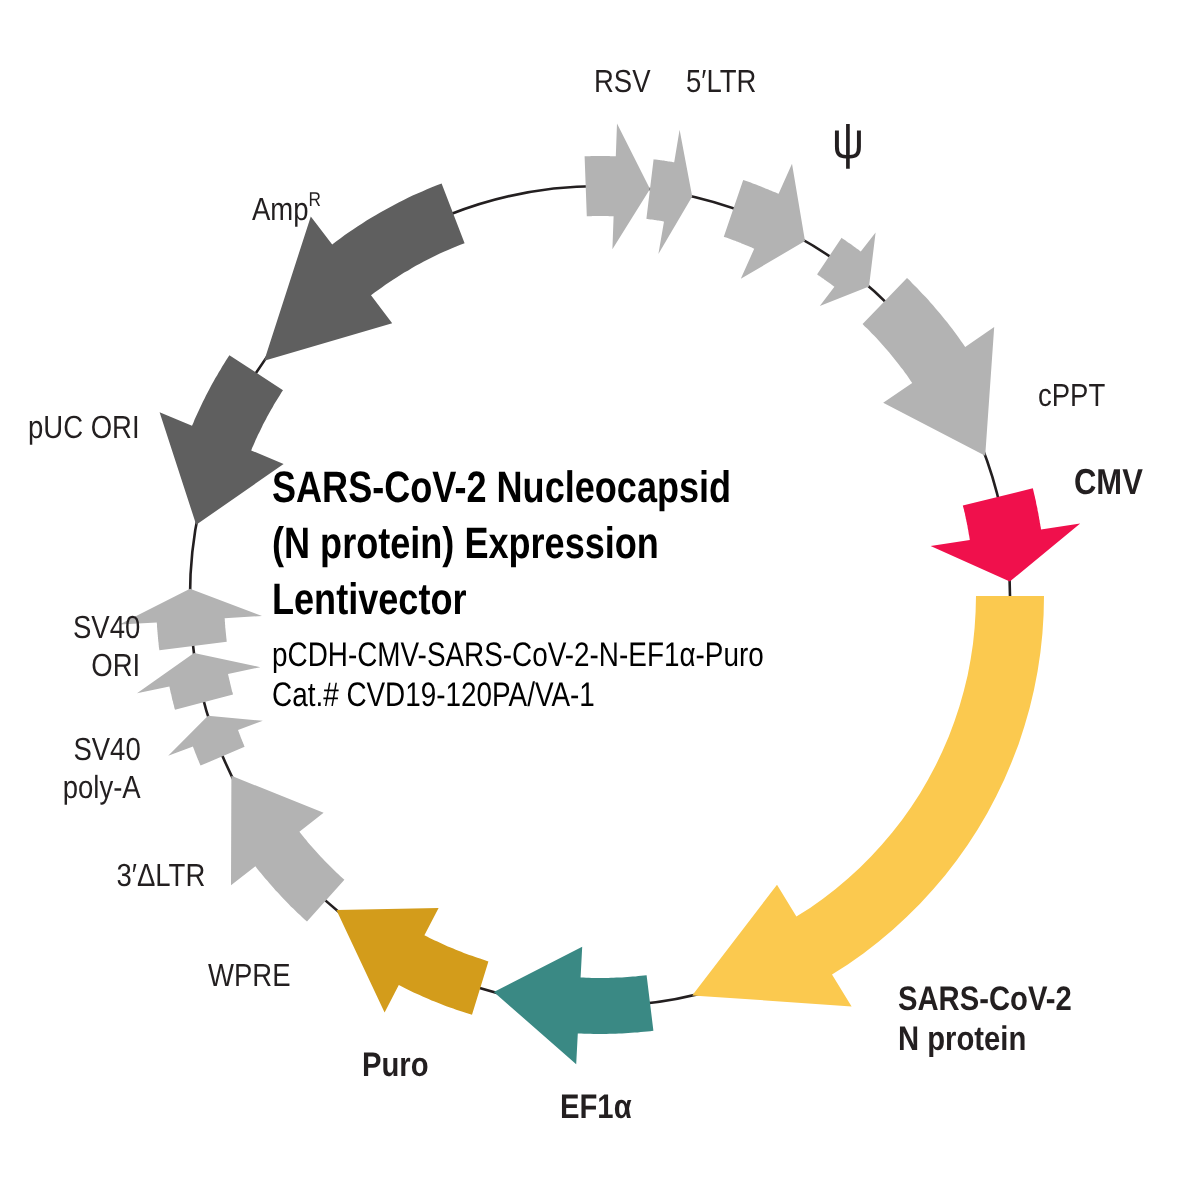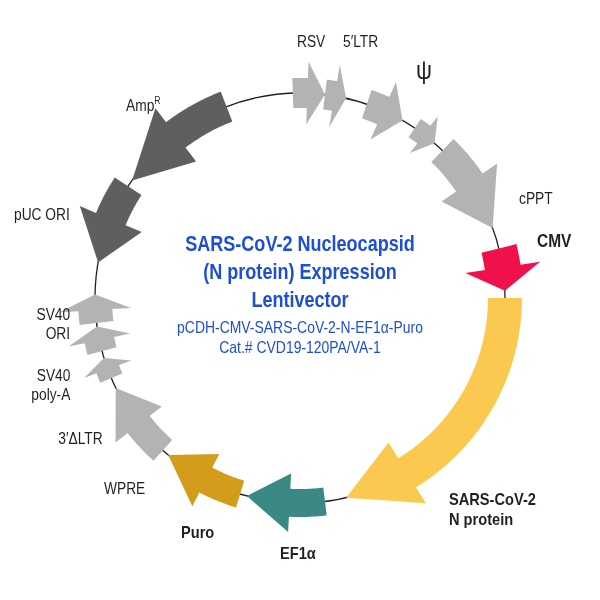--- a/index.html
+++ b/index.html
@@ -2,21 +2,21 @@
 <html><head>
 <meta charset="utf-8">
 <style>
   html, body { margin: 0; padding: 0; background: #ffffff; }
   body { width: 600px; height: 600px; position: relative; overflow: hidden; font-family: "Liberation Sans", "DejaVu Sans", sans-serif; }
   #map { position: absolute; left: 0; top: 0; width: 600px; height: 600px; }
   .lbl { position: absolute; color: #231f20; font-size: 16px; line-height: 18px; white-space: nowrap; transform: scaleX(0.86); }
   .lbl.bold { font-weight: bold; }
   .lbl.right { text-align: right; transform-origin: right center; }
   .lbl.left { transform-origin: left center; }
-  .title { position: absolute; left: 100px; width: 400px; text-align: center; color: #1d4ed8; }
+  .title { position: absolute; left: 100px; width: 400px; color: #000000; }
   .title .t { font-weight: bold; font-size: 22px; line-height: 28px; display: block; transform: scaleX(0.82); }
   .title .s { font-size: 17px; line-height: 20px; display: block; transform: scaleX(0.82); }
   sup { font-size: 10px; vertical-align: 7px; }
 </style>
 </head>
 <body>
 
 <svg id="map" viewBox="0 0 600 600" xmlns="http://www.w3.org/2000/svg">
   <circle cx="300" cy="298" r="205" fill="none" stroke="#231f20" stroke-width="1.3"></circle>
   <g id="features">

